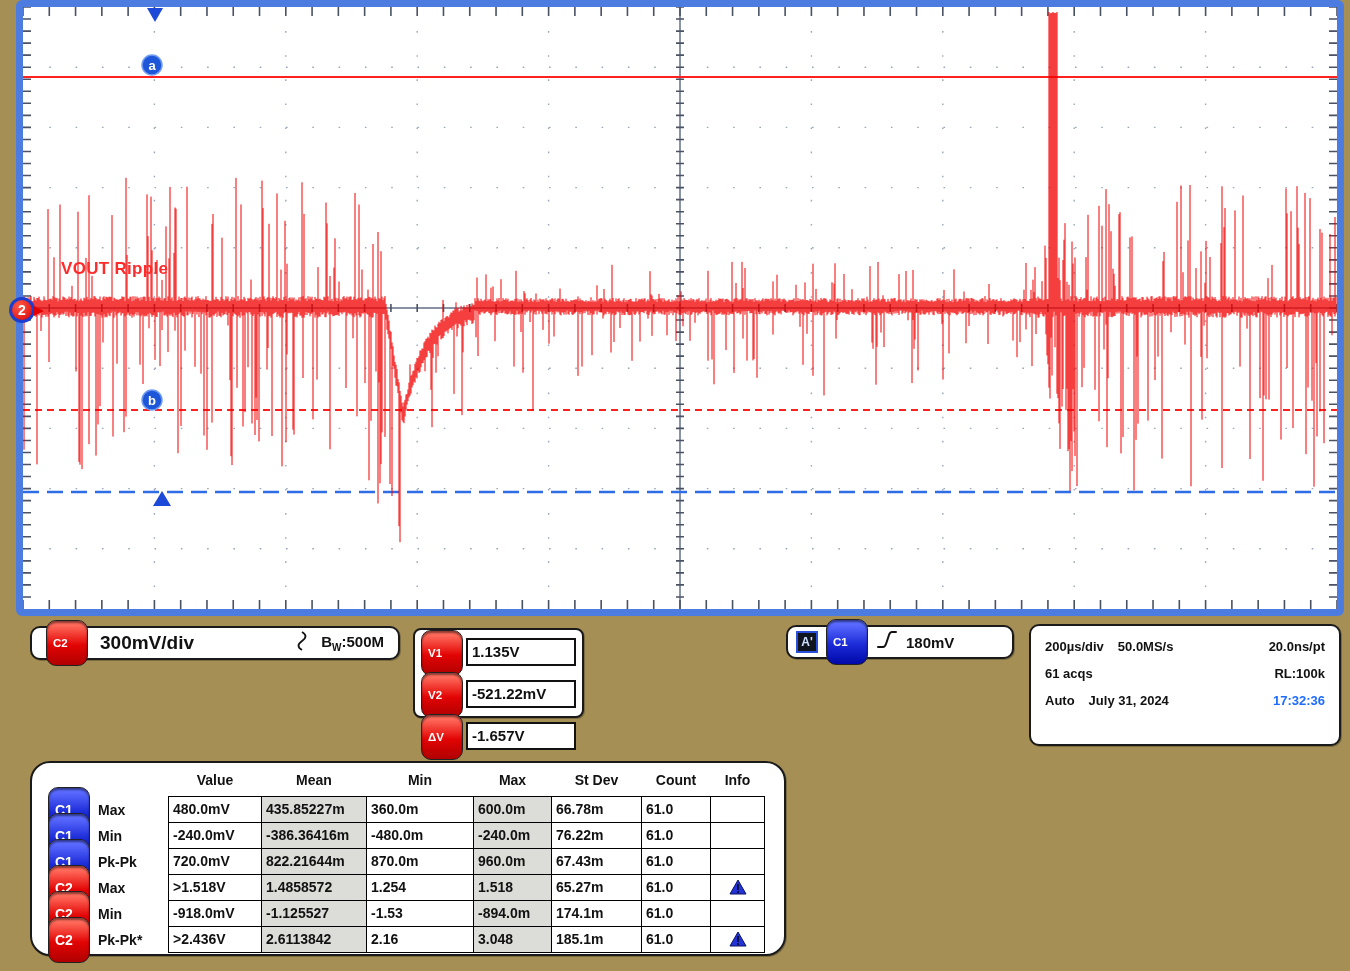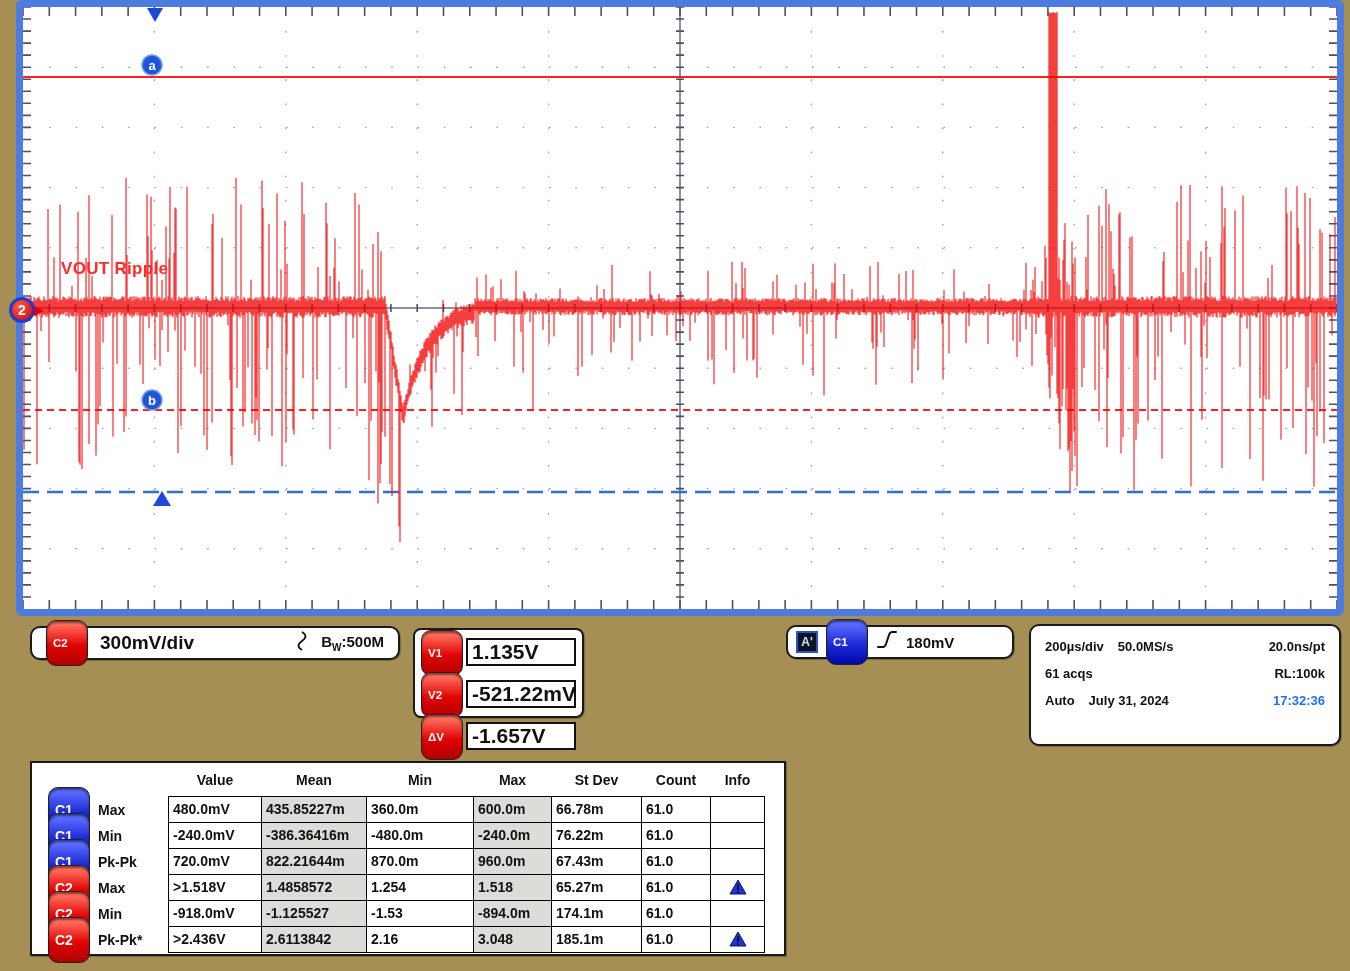--- a/index.html
+++ b/index.html
@@ -60,21 +60,21 @@
   .bw { font-size:15px; }
   .bw sub { font-size:10px; }
 
   
   .cursor-box { left:413px; top:628px; width:171px; height:90px;
     border-radius:8px; padding:2px 0 0 6px; }
   .cursor-row { display:flex; align-items:center; height:42px; }
   .cursor-row .pill { margin-right:3px; }
   .cursor-val {
     width:110px; height:28px; border:2px solid #111;
-    font-size:21px; line-height:24px; padding-left:4px; background:#fff;
+    font-size:15px; line-height:24px; padding-left:4px; background:#fff;
     margin-top:-2px;
   }
 
   
   .trig-box { left:786px; top:625px; width:228px; height:34px;
     display:flex; align-items:center; gap:8px; padding:0 8px; }
   .trig-mode {
     width:22px; height:22px; background:#10141c; border:2px solid #2a4fd8;
     color:#cfe0ff; font-size:12px; text-align:center; line-height:18px;
   }
@@ -83,21 +83,21 @@
   
   .acq-box { left:1029px; top:624px; width:312px; height:122px;
     padding:7px 14px 0 14px; font-size:13px; }
   .acq-row { display:flex; justify-content:space-between; align-items:center; height:27px; }
   .acq-left { display:flex; gap:14px; }
   .stopped { color:#18dede; }
   .clock { color:#1f6dff; }
 
   
   .meas-box { left:30px; top:761px; width:756px; height:195px;
-    border-radius:0; padding:6px 0 0 4px; }
+    border-radius:20px; padding:6px 0 0 4px; }
   .mrow { display:flex; height:26px; align-items:stretch; }
   .mhead-row { height:28px; }
   .mlabel { width:133px; display:flex; align-items:center; gap:8px; padding-left:12px; }
   .mlabel span { font-size:14px; }
   .mcell {
     border:1px solid #000; margin-left:-1px; margin-top:-1px;
     font-size:14px; line-height:24px; padding-left:4px; background:#fff;
     overflow:hidden; white-space:nowrap;
   }
   .mhead {

